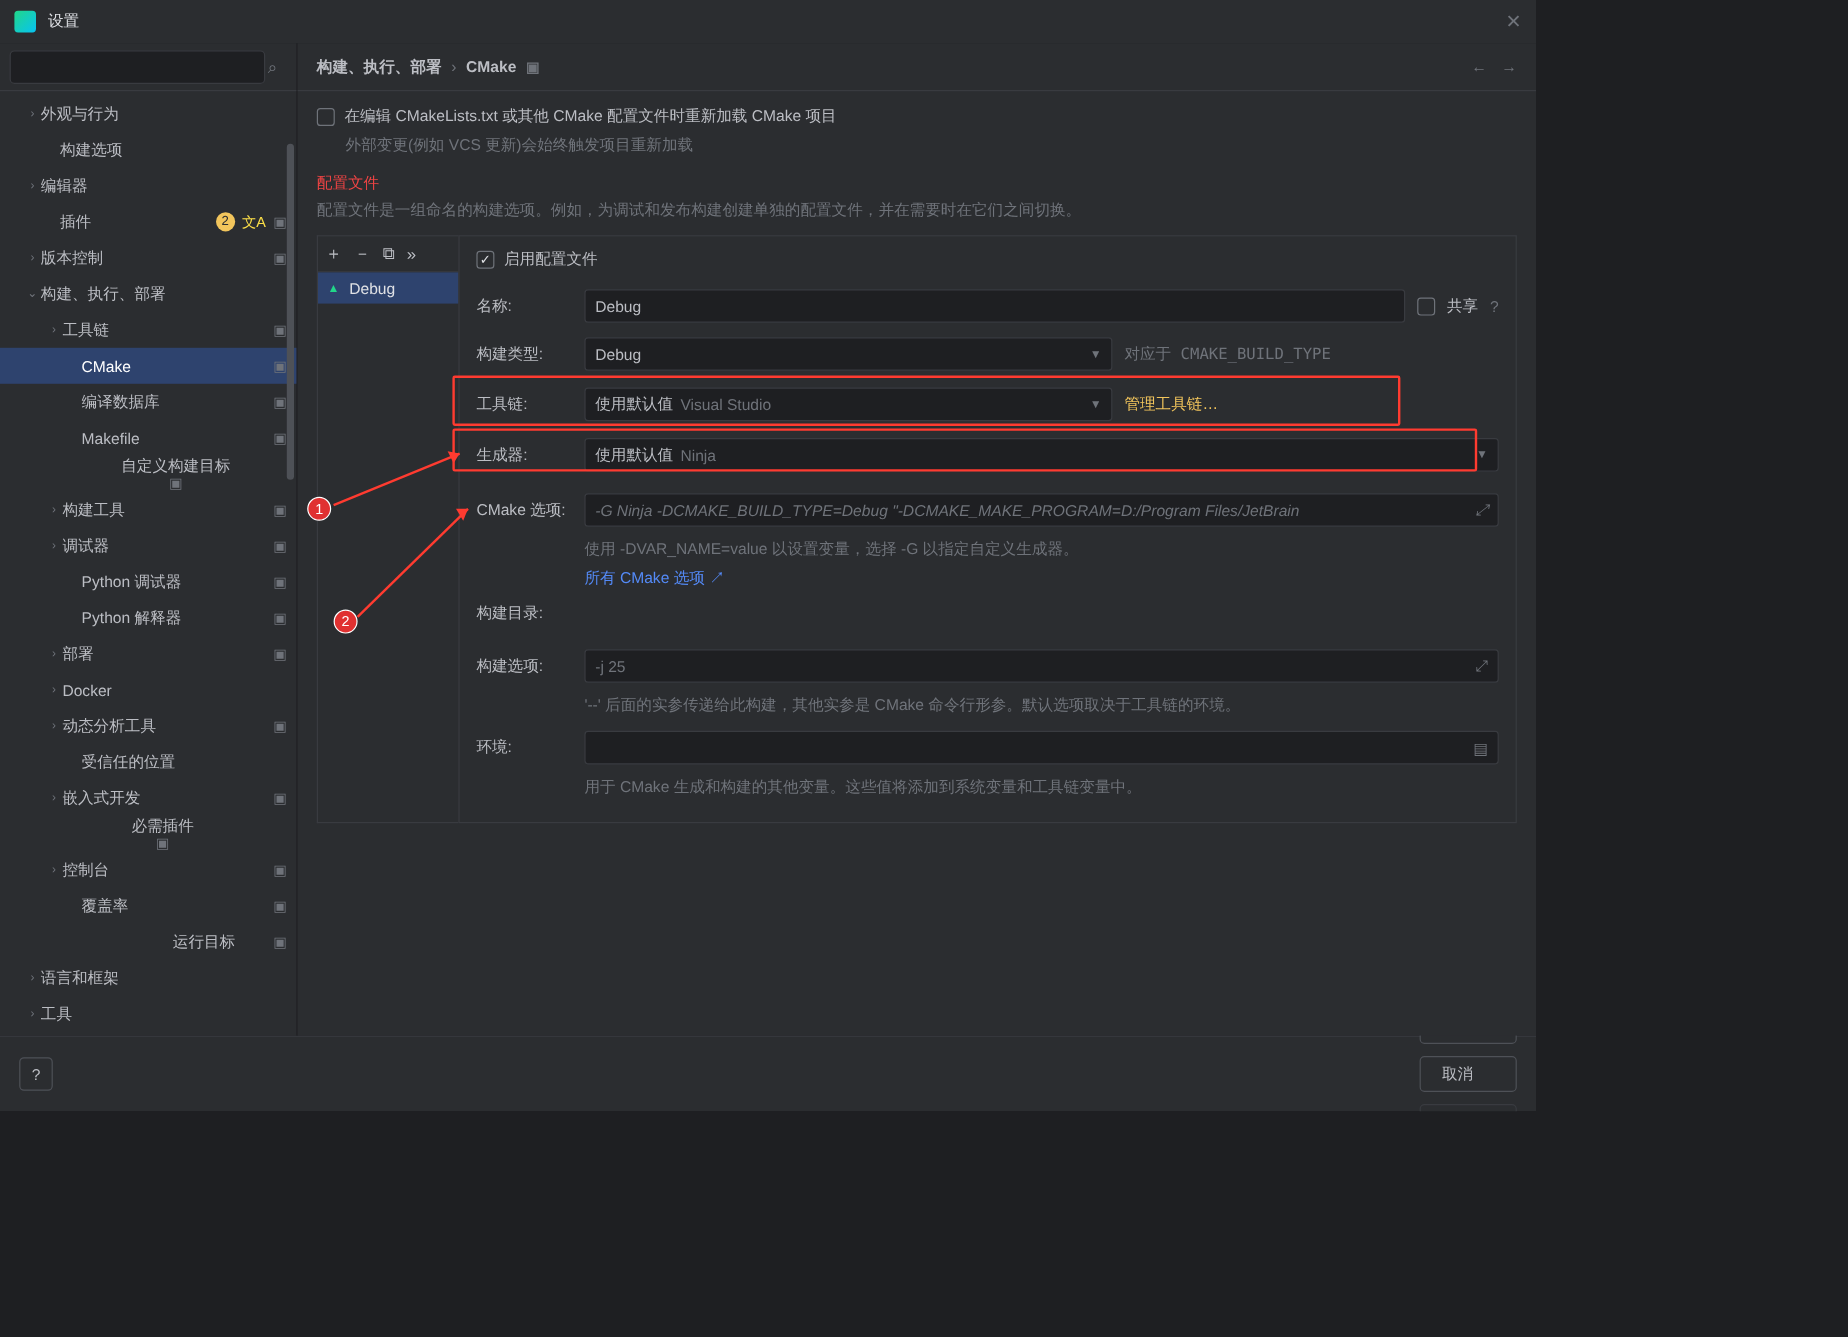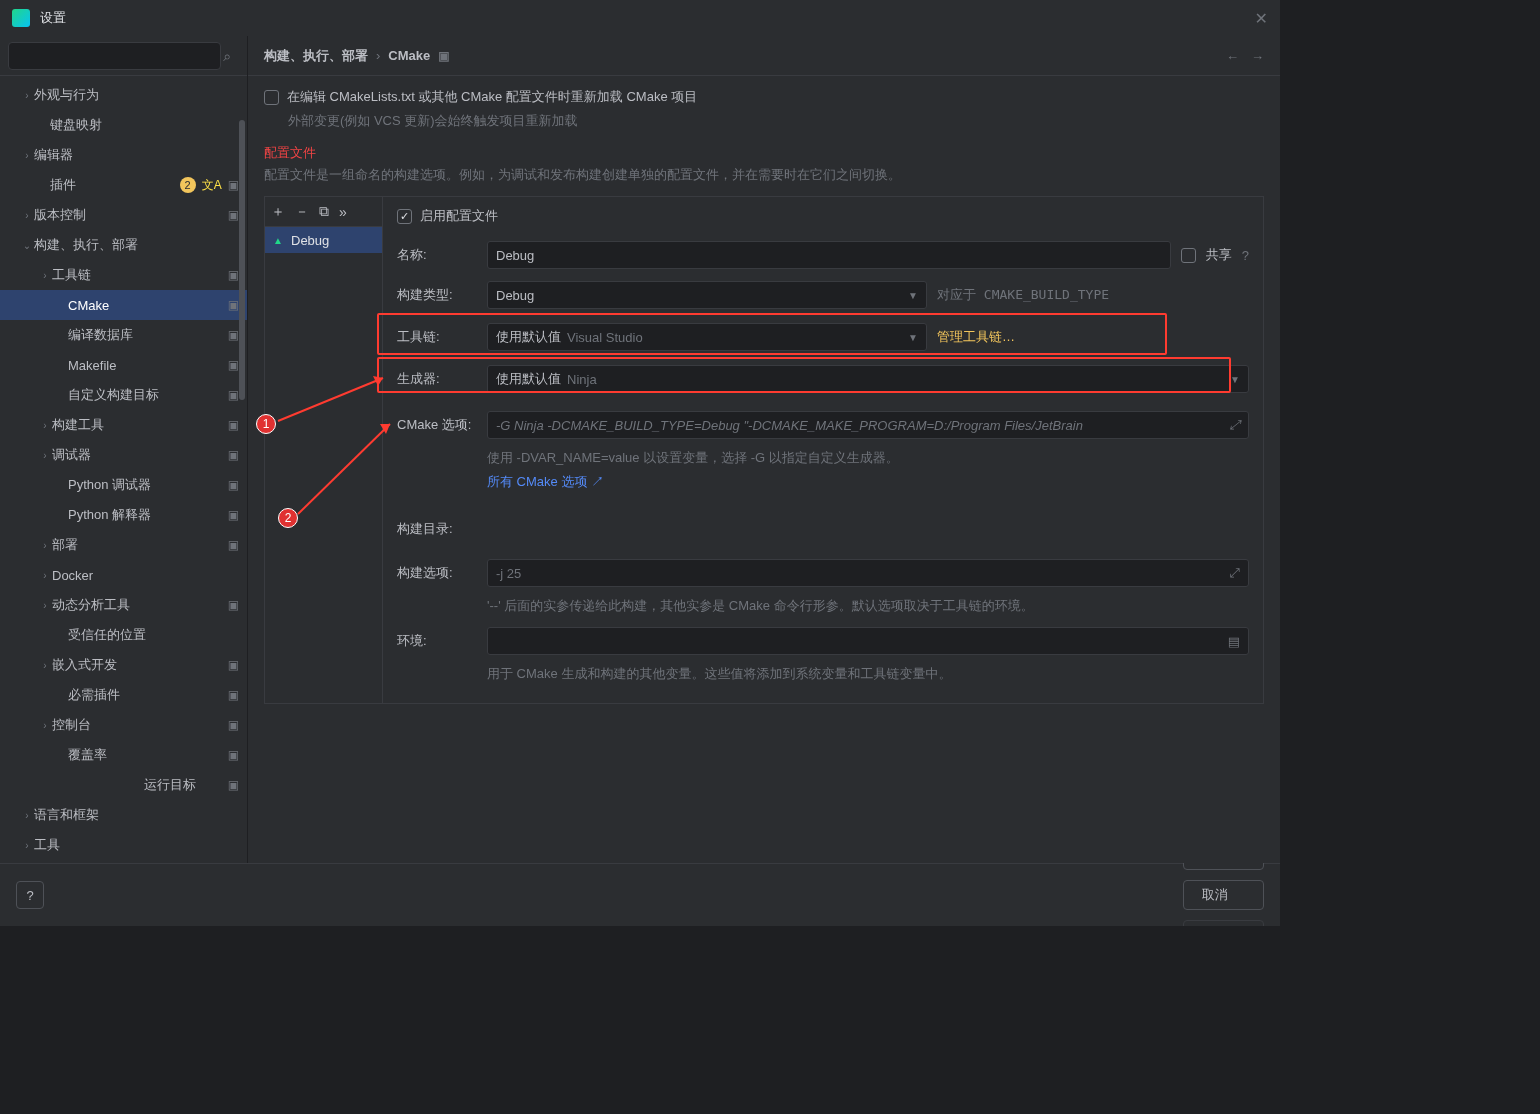--- a/index.html
+++ b/index.html
@@ -46,21 +46,21 @@
 .flabel { width: 80px; color: #bcbec4; }
 .finput, .fselect { flex: 1; background: #1e1f22; border: 1px solid #393b40; border-radius: 3px; height: 28px; color: #bcbec4; padding: 0 8px; display: flex; align-items: center; position: relative; }
 .fselect .caret { position: absolute; right: 8px; color: #6f737a; font-size: 10px; }
 .fplaceholder { color: #bcbec4; }
 .fghost { color: #6f737a; margin-left: 6px; }
 .side-label { color: #6f737a; white-space: nowrap; font-family: Consolas, monospace; }
 .link { color: #f2c55c; cursor: pointer; }
 .link-blue { color: #548af7; cursor: pointer; }
 .mono { font-family: Consolas, "Courier New", monospace; }
 .form-hint { color: #6f737a; margin-left: 90px; margin-top: 4px; margin-bottom: 6px; }
-.form-hint-row { margin-left: 90px; margin-bottom: 18px; }
+.form-hint-row { margin-left: 90px; margin-bottom: 0; }
 .highlight-box { border: 2px solid #ff3b30; border-radius: 2px; pointer-events: none; position: absolute; }
 .annotation-arrow { position: absolute; pointer-events: none; }
 .annot-circle { position: absolute; width: 20px; height: 20px; background: #e03131; border: 1px solid #fff; border-radius: 50%; color: #fff; font-size: 12px; text-align: center; line-height: 18px; pointer-events: none; }
 .footer { height: 63px; border-top: 1px solid #393b40; display: flex; align-items: center; padding: 0 16px; background: #2b2d30; }
 .help-btn { width: 28px; height: 28px; border: 1px solid #4e5157; border-radius: 4px; color: #bcbec4; display: flex; align-items: center; justify-content: center; cursor: pointer; }
 .footer .btns { margin-left: auto; display: flex; gap: 10px; flex-direction: column; }
 .btn { height: 30px; padding: 0 18px; border-radius: 4px; border: 1px solid #4e5157; background: #2b2d30; color: #bcbec4; cursor: pointer; display: flex; align-items: center; }
 .btn.primary { color: #f2c55c; border-color: #4e5157; }
 .btn.disabled { color: #5a5d63; border-color: #393b40; cursor: default; }
 .inner-icon { position: absolute; right: 8px; color: #6f737a; font-size: 13px; }
@@ -86,21 +86,21 @@
       </div>
     </div>
     <div class="tree" id="tree">
       <div class="scrollbar-thumb"></div>
     <div class="tree-item" style="padding-left: 20px;">
           <span class="chev">›</span>
           <span class="label">外观与行为</span>
         </div>
         <div class="tree-item" style="padding-left: 36px;">
           <span class="chev"></span>
-          <span class="label">键盘映射</span>
+          <span class="label">构建选项</span>
         </div>
         <div class="tree-item" style="padding-left: 20px;">
           <span class="chev">›</span>
           <span class="label">编辑器</span>
         </div>
         <div class="tree-item" style="padding-left: 36px;">
           <span class="chev"></span>
           <span class="label">插件</span>
           <span class="badge-num">2</span>
           <span class="icon-s">文A</span>
@@ -128,21 +128,21 @@
         <div class="tree-item" style="padding-left: 54px;">
           <span class="chev"></span>
           <span class="label">编译数据库</span>
           <span class="trail">▣</span>
         </div>
         <div class="tree-item" style="padding-left: 54px;">
           <span class="chev"></span>
           <span class="label">Makefile</span>
           <span class="trail">▣</span>
         </div>
-        <div class="tree-item" style="padding-left: 54px;">
+        <div class="tree-item" style="padding-left: 54px; flex-direction: column;">
           <span class="chev"></span>
           <span class="label">自定义构建目标</span>
           <span class="trail">▣</span>
         </div>
         <div class="tree-item" style="padding-left: 38px;">
           <span class="chev">›</span>
           <span class="label">构建工具</span>
           <span class="trail">▣</span>
         </div>
         <div class="tree-item" style="padding-left: 38px;">
@@ -176,21 +176,21 @@
         </div>
         <div class="tree-item" style="padding-left: 54px;">
           <span class="chev"></span>
           <span class="label">受信任的位置</span>
         </div>
         <div class="tree-item" style="padding-left: 38px;">
           <span class="chev">›</span>
           <span class="label">嵌入式开发</span>
           <span class="trail">▣</span>
         </div>
-        <div class="tree-item" style="padding-left: 54px;">
+        <div class="tree-item" style="padding-left: 32px; flex-direction: column;">
           <span class="chev"></span>
           <span class="label">必需插件</span>
           <span class="trail">▣</span>
         </div>
         <div class="tree-item" style="padding-left: 38px;">
           <span class="chev">›</span>
           <span class="label">控制台</span>
           <span class="trail">▣</span>
         </div>
         <div class="tree-item" style="padding-left: 54px;">

